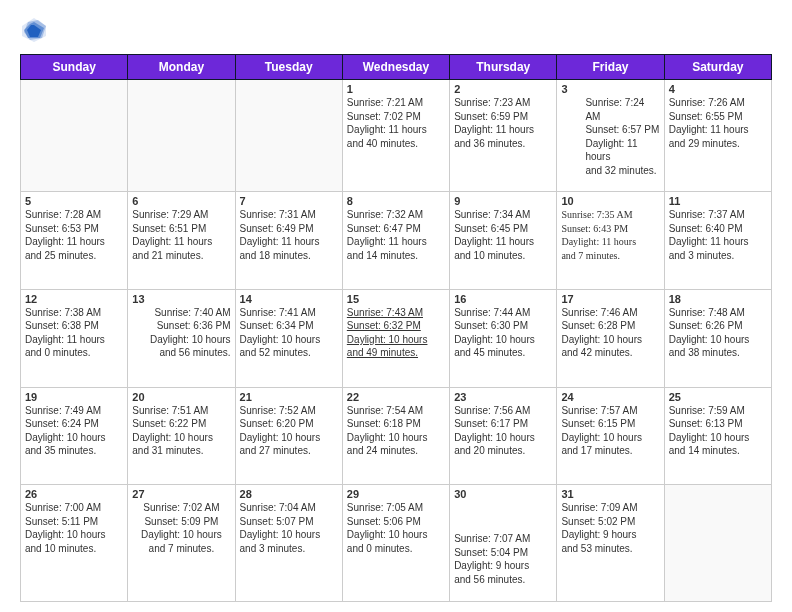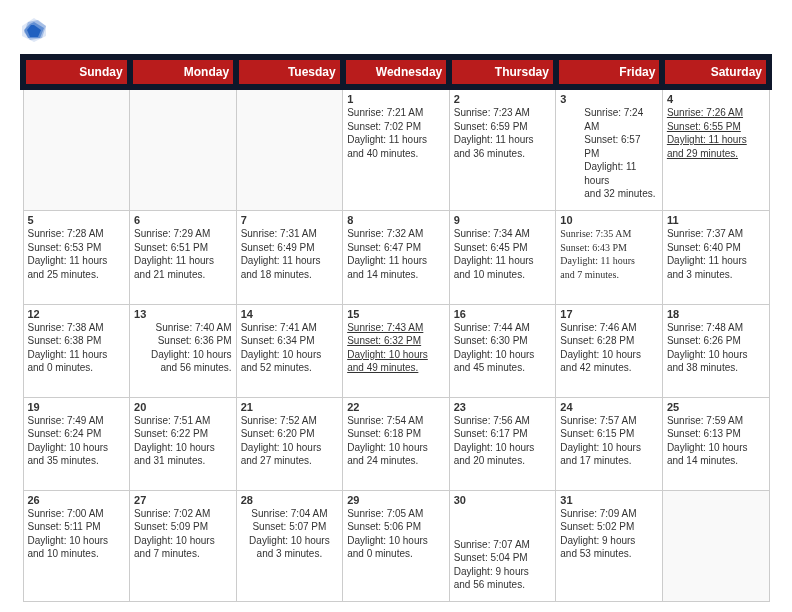--- a/index.html
+++ b/index.html
@@ -53,27 +53,27 @@
       color: #444;
     }
     .calendar {
       flex: 1;
       border: 1px solid #bbb;
       border-collapse: collapse;
       width: 100%;
       table-layout: fixed;
     }
     .calendar th {
-      background: #b91c1c;
+      background: #6d28d9;
       color: #fff;
       font-size: 12px;
       font-weight: bold;
       padding: 5px 4px;
-      text-align: right;
-      border: 6px solid #0f172a;
+      text-align: center;
+      border: 1px solid #0f172a;
     }
     .calendar td {
       border: 1px solid #ccc;
       vertical-align: top;
       padding: 3px 4px;
       font-size: 9.5px;
       color: #333;
       width: 14.28%;
       height: 88px;
     }
@@ -146,21 +146,21 @@
           </td>
           <td>
             <span class="day-num">3</span>
             <div class="day-info" style="white-space: pre-line; margin-left: 24px;">Sunrise: 7:24 AM
 Sunset: 6:57 PM
 Daylight: 11 hours
 and 32 minutes.</div>
           </td>
           <td>
             <span class="day-num">4</span>
-            <div class="day-info" style="white-space: pre-line; text-decoration: underline;">Sunrise: 7:26 AM
+            <div class="day-info" style="white-space: pre-line;">Sunrise: 7:26 AM
 Sunset: 6:55 PM
 Daylight: 11 hours
 and 29 minutes.</div>
           </td>
         </tr>
         <tr>
           <td>
             <span class="day-num">5</span>
             <div class="day-info" style="white-space: pre-line;">Sunrise: 7:28 AM
 Sunset: 6:53 PM
@@ -315,28 +315,28 @@
         <tr>
           <td>
             <span class="day-num">26</span>
             <div class="day-info" style="white-space: pre-line;">Sunrise: 7:00 AM
 Sunset: 5:11 PM
 Daylight: 10 hours
 and 10 minutes.</div>
           </td>
           <td>
             <span class="day-num">27</span>
-            <div class="day-info" style="white-space: pre-line;">Sunrise: 7:02 AM
+            <div class="day-info" style="white-space: pre-line; text-align: center;">Sunrise: 7:02 AM
 Sunset: 5:09 PM
 Daylight: 10 hours
 and 7 minutes.</div>
           </td>
           <td>
             <span class="day-num">28</span>
-            <div class="day-info" style="white-space: pre-line; text-align: center;">Sunrise: 7:04 AM
+            <div class="day-info" style="white-space: pre-line;">Sunrise: 7:04 AM
 Sunset: 5:07 PM
 Daylight: 10 hours
 and 3 minutes.</div>
           </td>
           <td>
             <span class="day-num">29</span>
             <div class="day-info" style="white-space: pre-line;">Sunrise: 7:05 AM
 Sunset: 5:06 PM
 Daylight: 10 hours
 and 0 minutes.</div>

